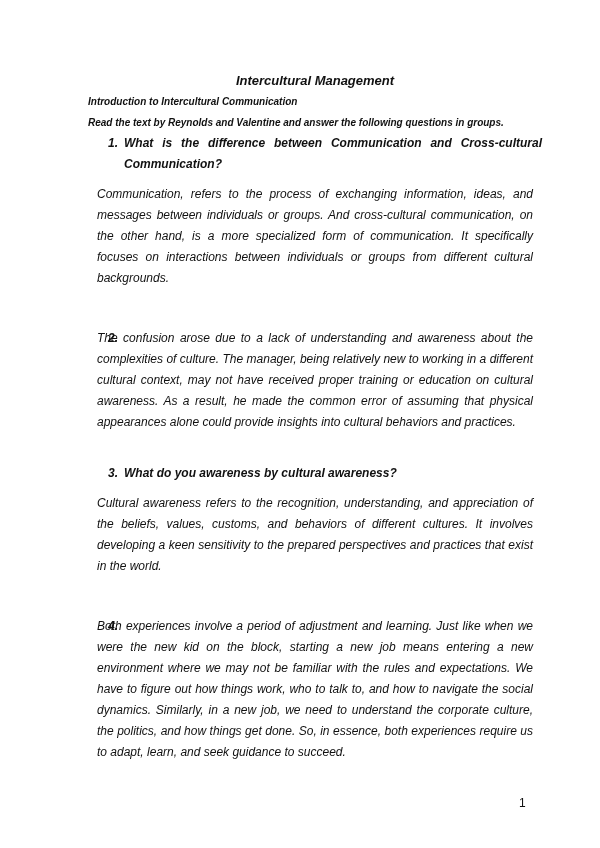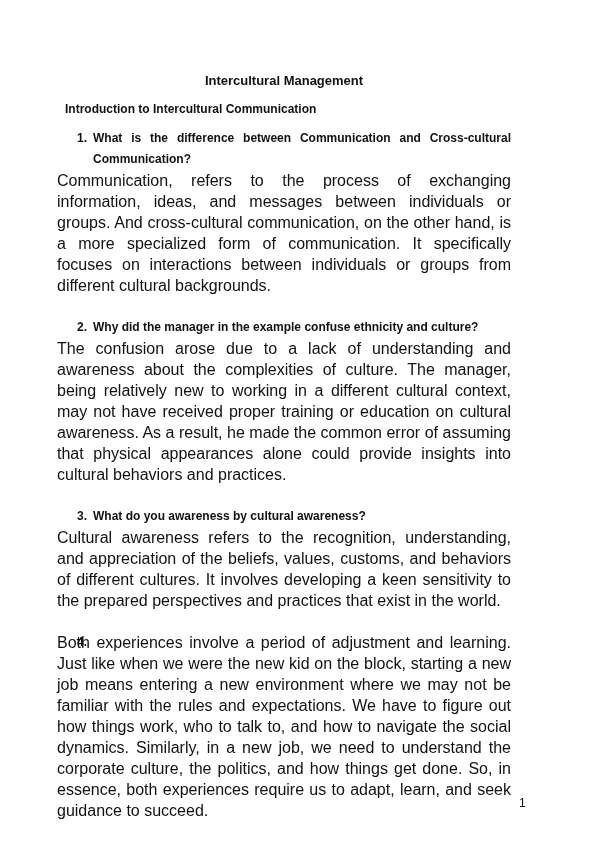--- a/index.html
+++ b/index.html
@@ -1,48 +1,48 @@
 <!DOCTYPE html>
 <html><head>
 <meta charset="utf-8">
 <style>
   html, body { margin:0; padding:0; background:#ffffff; }
   body { width:600px; height:848px; position:relative; overflow:hidden;
          font-family:"Liberation Sans", sans-serif; color:#111; }
-  .page { position:absolute; left:57px; top:70px; width:454px; }
+  .page { position:absolute; left:88px; top:70px; width:454px;font-style:italic; }
   .title { text-align:center; font-weight:bold; font-size:13px; line-height:21px; margin:0; }
-  .line { font-size:12px; line-height:21px; margin:8px; }
+  .line { font-size:10px; line-height:21px; margin:0; }
   .bold { font-weight:bold; }
   .just { text-align:justify; }
   .q { position:relative; padding-left:36px; font-weight:bold; font-size:12px; line-height:21px; margin:0; text-align:justify; }
   .q .num { position:absolute; left:20px; top:0; }
-  .ans { font-size:16px; line-height:21px; margin:0; text-align:justify; }
+  .ans { font-size:12px; line-height:21px; margin:9px; text-align:justify; }
   .gap { height:21px; }
   .pagenum { position:absolute; left:519px; top:796px; font-size:12px; line-height:14px; }
 </style>
 </head>
 <body>
 
 <div class="page">
   <p class="title">Intercultural Management</p>
   <p class="line bold">Introduction to Intercultural Communication</p>
+  <p class="line bold just">Read the text by Reynolds and Valentine and answer the following questions in groups.</p>
 
   <div>
     <p class="q">
       <span class="num">1.</span>
       <span>What is the difference between Communication and Cross-cultural Communication?</span>
     </p>
     <p class="ans">Communication, refers to the process of exchanging information, ideas, and messages between individuals or groups. And cross-cultural communication, on the other hand, is a more specialized form of communication. It specifically focuses on interactions between individuals or groups from different cultural backgrounds.</p>
   </div>
   <div class="gap"></div>
 
   <div>
     <p class="q">
       <span class="num">2.</span>
-      <span>Why did the manager in the example confuse ethnicity and culture?</span>
     </p>
     <p class="ans">The confusion arose due to a lack of understanding and awareness about the complexities of culture. The manager, being relatively new to working in a different cultural context, may not have received proper training or education on cultural awareness. As a result, he made the common error of assuming that physical appearances alone could provide insights into cultural behaviors and practices.</p>
   </div>
   <div class="gap"></div>
 
   <div>
     <p class="q">
       <span class="num">3.</span>
       <span>What do you awareness by cultural awareness?</span>
     </p>

